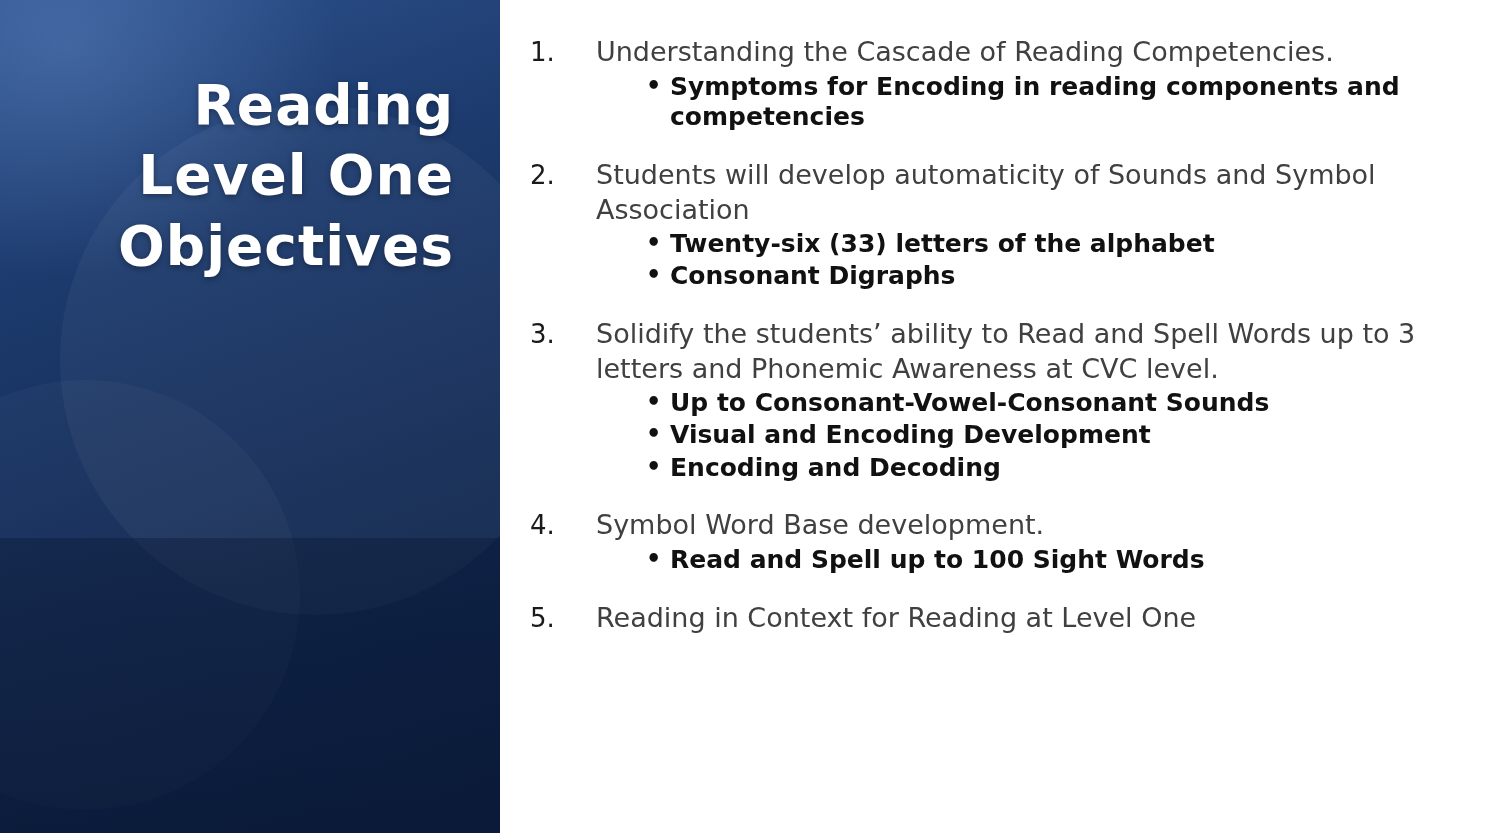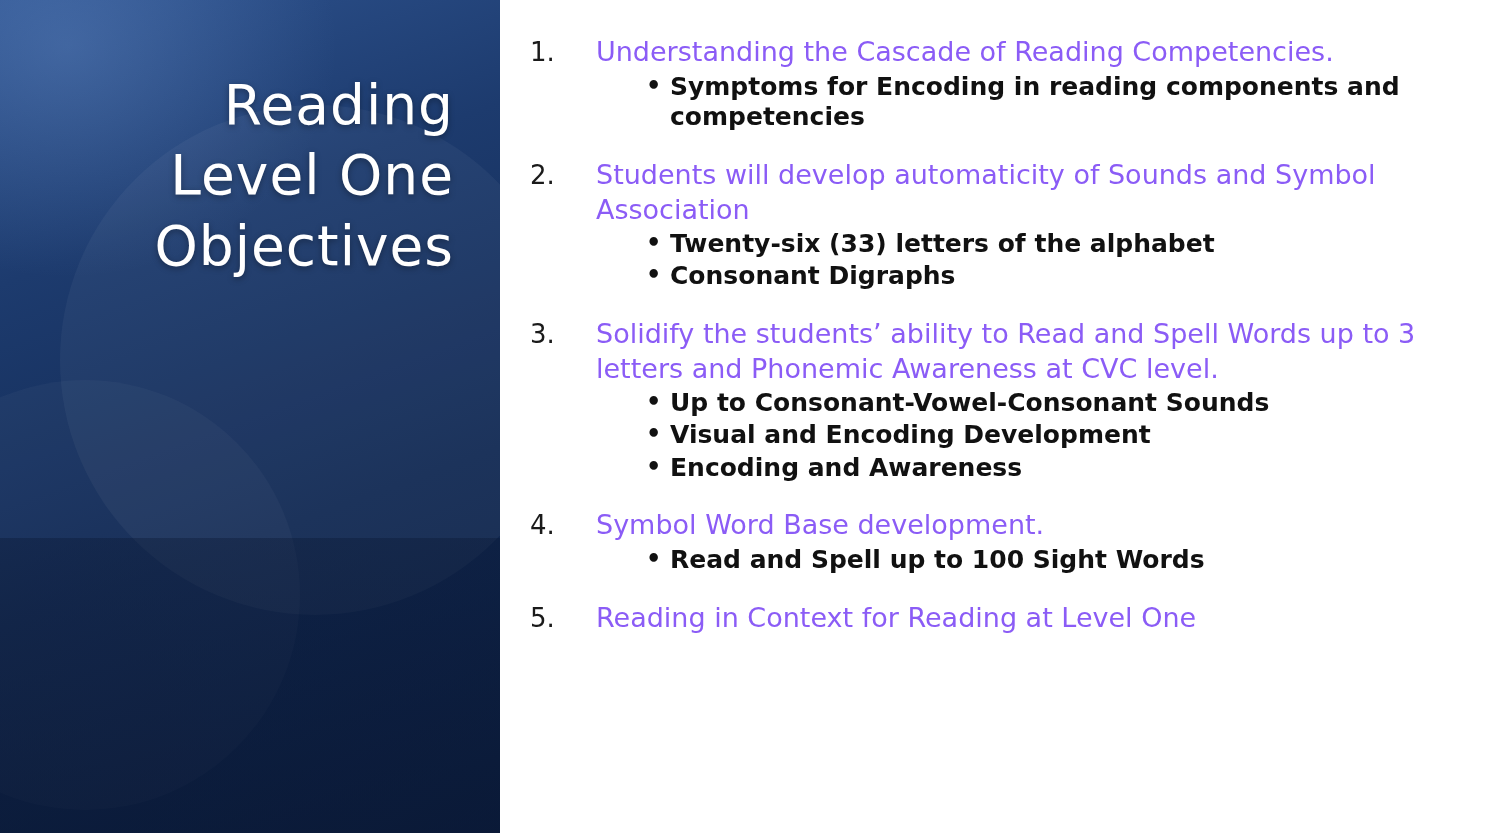--- a/index.html
+++ b/index.html
@@ -72,21 +72,21 @@
   .title-text {
     position: absolute;
     right: 46px;
     top: 70px;
     width: 420px;
     text-align: right;
     color: #ffffff;
     font-family: "DejaVu Sans", sans-serif;
     font-size: 55px;
     line-height: 1.28;
-    font-weight: normal;
+    font-weight: bold;
     letter-spacing: 1px;
     text-shadow: 0 2px 6px rgba(0,0,0,0.35);
     white-space: pre-line;
   }
 
   
   .content {
     position: absolute;
     left: 500px;
     top: 0;
@@ -108,21 +108,21 @@
     flex: 0 0 66px;
     font-size: 26px;
     color: #1a1a1a;
     font-family: "DejaVu Sans", sans-serif;
     line-height: 1.33;
     padding-top: 1px;
   }
   .item-text {
     flex: 1 1 auto;
     font-size: 27px;
-    color: #8b5cf6;
+    color: #404040;
     font-family: "DejaVu Sans", sans-serif;
     line-height: 1.30;
   }
   .subs {
     margin: 2px 0 0 0;
     padding: 0;
     list-style: none;
   }
   .sub {
     display: flex;
@@ -206,21 +206,21 @@
         <li class="sub">
           <span class="sub-bullet">•</span>
           <span class="sub-text">Up to Consonant-Vowel-Consonant Sounds</span>
         </li>
         <li class="sub">
           <span class="sub-bullet">•</span>
           <span class="sub-text">Visual and Encoding Development</span>
         </li>
         <li class="sub">
           <span class="sub-bullet">•</span>
-          <span class="sub-text">Encoding and Awareness</span>
+          <span class="sub-text">Encoding and Decoding</span>
         </li>
       </ul>
     </div>
 
     <div class="gap-md"></div>
 
     <div class="item">
       <div class="item-row">
         <div class="item-num">4.</div>
         <div class="item-text">Symbol Word Base development.</div>

